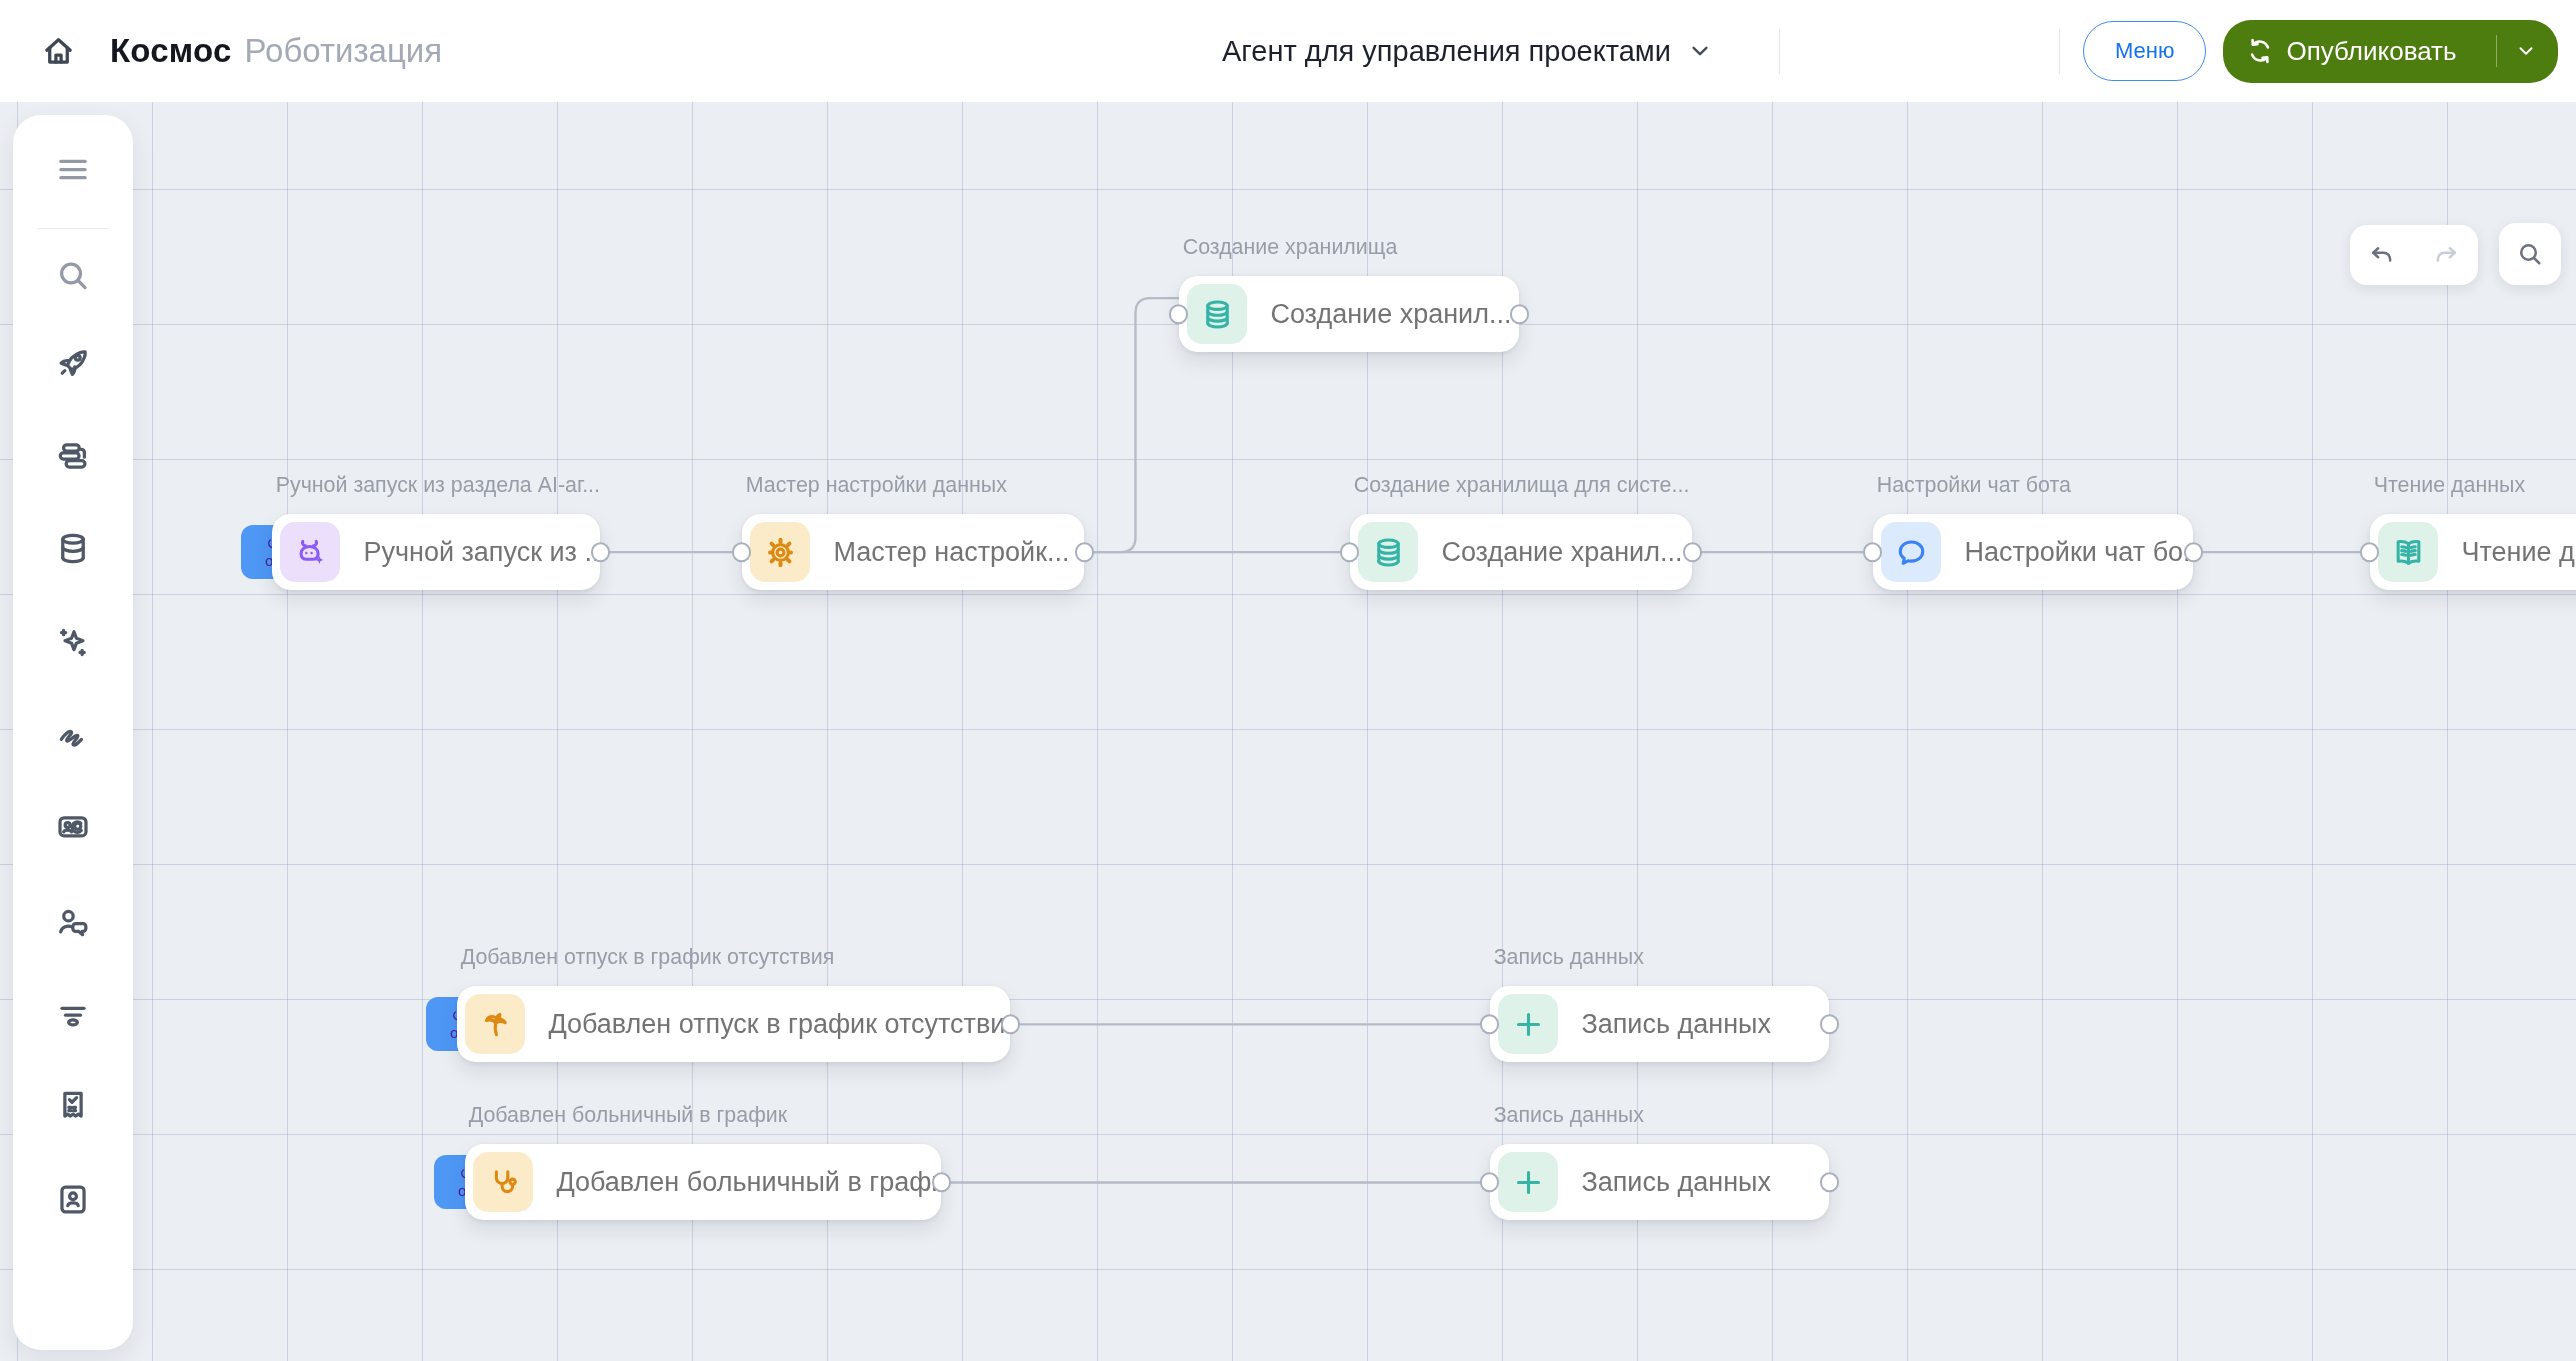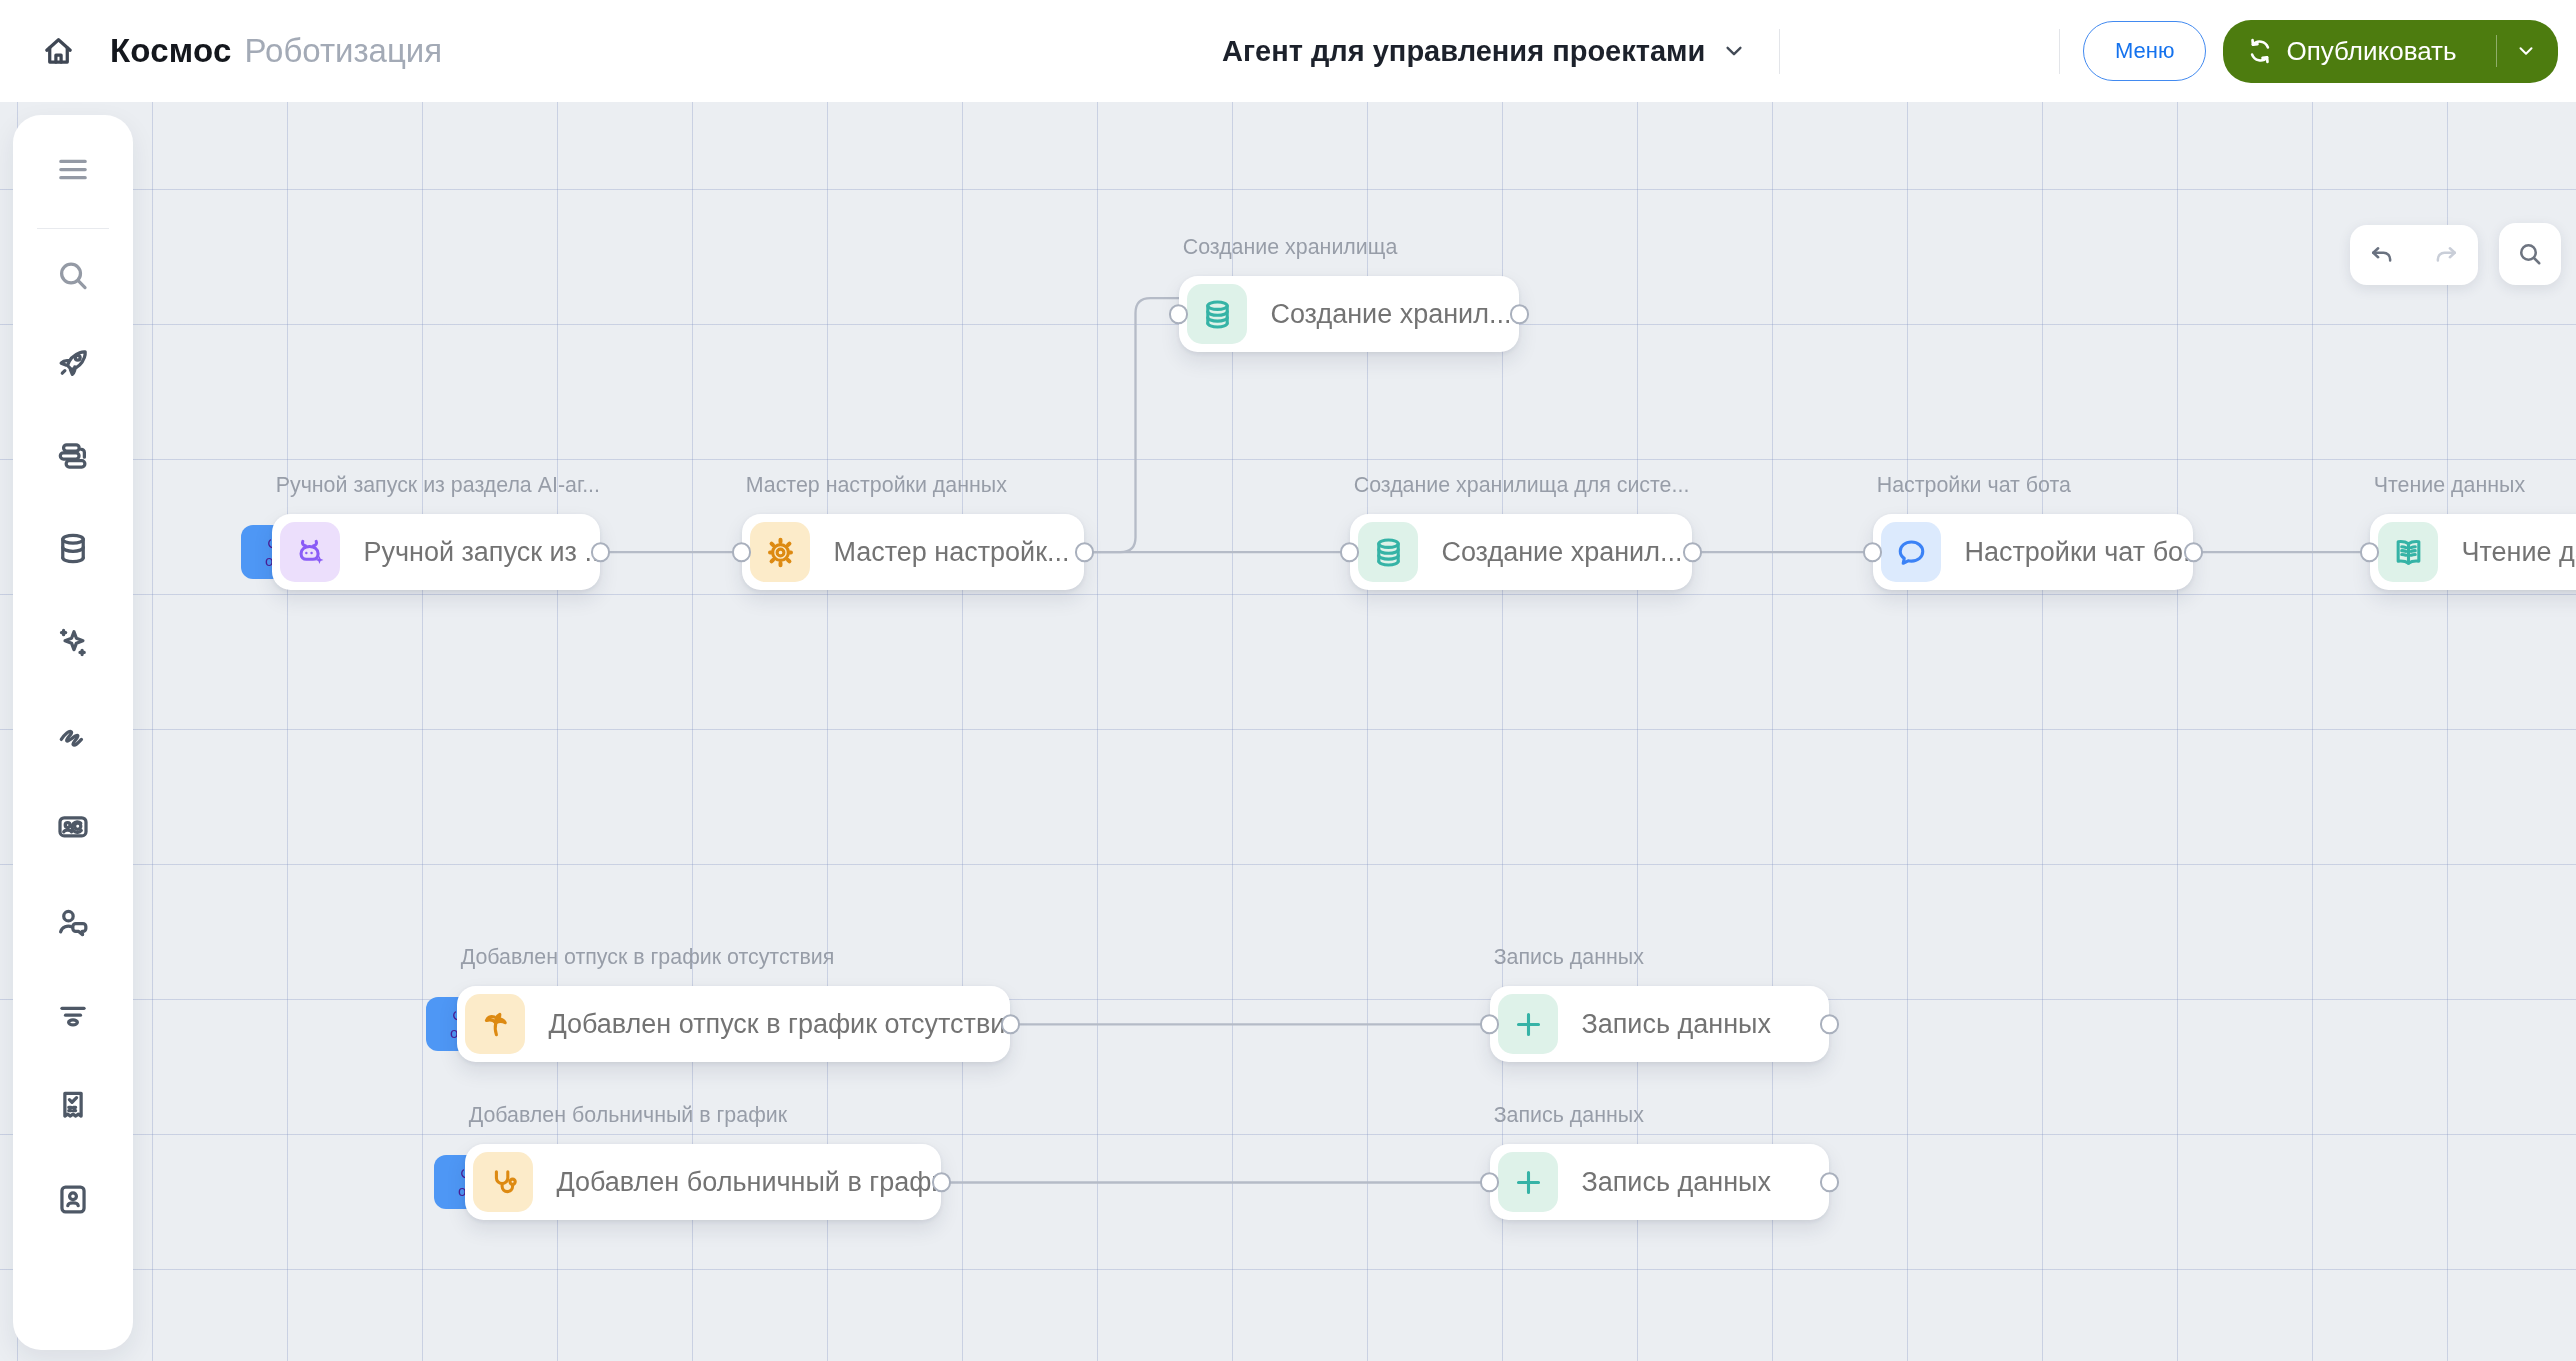--- a/index.html
+++ b/index.html
@@ -6,21 +6,21 @@
   body{width:2576px;height:1361px;overflow:hidden;font-family:"Liberation Sans",sans-serif;background:#ebeef2;position:relative;}
   .ic{fill:none;stroke:currentColor;stroke-width:2;stroke-linecap:round;stroke-linejoin:round;}
 
   
   .header{position:absolute;left:0;top:0;width:2576px;height:102px;background:#ffffff;z-index:30;}
   .home-btn{position:absolute;left:39px;top:32px;width:39px;height:39px;color:#3f4754;cursor:pointer;}
   .brand{position:absolute;left:110px;top:0;height:102px;display:flex;align-items:center;gap:13px;}
   .brand .b1{font-size:33px;font-weight:700;color:#14171d;letter-spacing:0.2px;}
   .brand .b2{font-size:33px;font-weight:400;color:#a3aab6;}
   .proj{position:absolute;left:1222px;top:0;height:102px;display:flex;align-items:center;gap:15px;}
-  .proj .t{font-size:29px;font-weight:700;color:#1c212b;}
+  .proj .t{font-size:29px;font-weight:400;color:#1c212b;}
   .proj svg{color:#424a56;}
   .hdiv{position:absolute;top:29px;width:0.9px;height:45px;background:#e3e5e9;}
   .saved{position:absolute;left:1830px;top:0;height:102px;display:flex;align-items:center;gap:15px;}
   .saved .s{font-size:26px;color:#6b7280;}
   .saved svg{color:#1472ee;}
   .menu-btn{position:absolute;left:2083px;top:21.4px;height:60px;padding:0 31px;border:1.9px solid #428af0;border-radius:31px;background:#fff;color:#1472ee;font-size:22px;font-weight:500;display:flex;align-items:center;cursor:pointer;box-sizing:border-box;}
   .pub-btn{position:absolute;left:2223px;top:19.5px;height:63px;width:335px;border:none;border-radius:28px;background:#4d7c0f;color:#fff;display:flex;align-items:center;padding:0 20.5px;box-sizing:border-box;cursor:pointer;}
   .pub-btn .lbl{font-size:26px;font-weight:500;margin-left:11px;white-space:nowrap;}
   .pub-btn .pdiv{width:0.9px;height:32px;background:rgba(255,255,255,.38);margin:0 16.7px 0 auto;}
 

